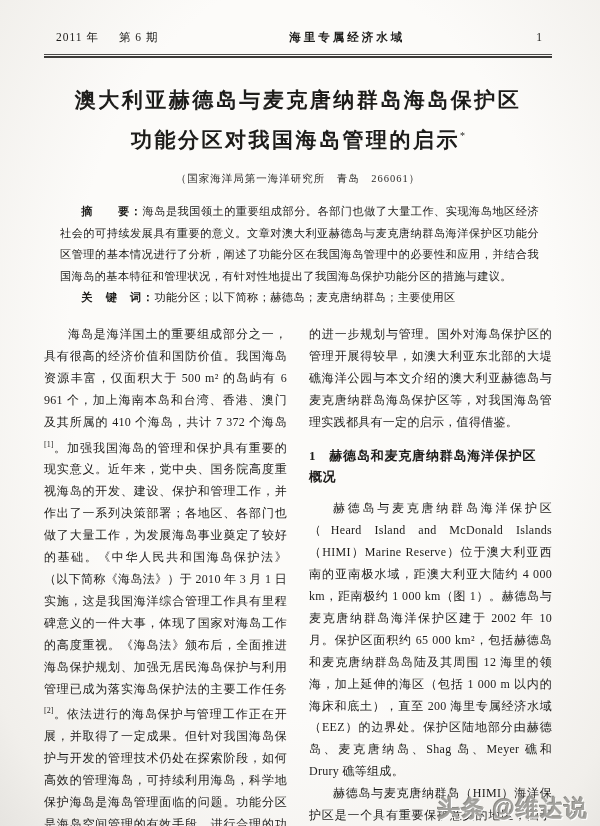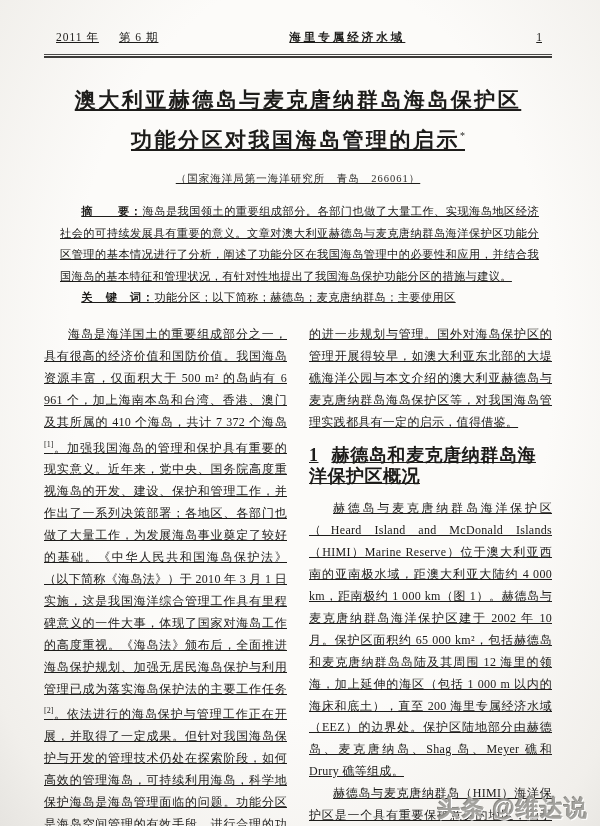--- a/index.html
+++ b/index.html
@@ -3,21 +3,21 @@
 <meta charset="utf-8">
 <style>
   html,body{margin:0;padding:0;}
   body{
     width:600px;height:826px;position:relative;overflow:hidden;
     background:radial-gradient(ellipse at 52% 42%, #fcfbf9 55%, #f1efeb 88%, #e6e4e0 100%);
     font-family:"Liberation Serif","DejaVu Serif",serif;
     color:#1d1c1a;
     -webkit-font-smoothing:antialiased;
   }
-  .page{position:absolute;inset:0;padding:30px 48px 0 44px;box-sizing:border-box;text-decoration:underline;}
+  .page{position:absolute;inset:0;padding:30px 48px 0 44px;box-sizing:border-box;}
 
   
   .hdr-row{display:flex;justify-content:space-between;align-items:baseline;font-size:11.5px;padding:0 10px 0 12px;}
   .hdr-left{display:flex;gap:20px;letter-spacing:1px;}
   .journal-name{font-weight:bold;letter-spacing:3px;}
   .page-no{letter-spacing:0;}
   .hdr-rule{margin-top:9px;height:0;border-top:1.5px solid #4a4947;border-bottom:2px solid #3c3b39;padding-top:1px;}
 
   
   .title{margin-top:25px;text-align:center;font-size:21px;font-weight:bold;letter-spacing:2.5px;line-height:35px;}
@@ -30,21 +30,21 @@
   .abstract p{margin:0;text-indent:1.9em;}
   .abstract b{letter-spacing:1px;}
 
   
   .columns{display:flex;gap:22px;margin-top:15px;font-size:12px;line-height:21.9px;text-align:justify;letter-spacing:0.3px;}
   .col{flex:1;min-width:0;}
   .col p{margin:0;text-indent:2em;}
   .col p.cont{text-indent:0;}
   .col p + p{margin-top:0;}
   sup.ref{font-size:8px;letter-spacing:0;}
-  h2.section{font-size:18px;font-weight:bold;margin:11px 16px 10px 0;letter-spacing:0.5px;}
+  h2.section{font-size:13px;font-weight:bold;margin:11px 16px 10px 0;letter-spacing:0.5px;}
   h2.section .num{margin-right:13px;font-family:"Liberation Serif",serif;}
 
   
   .watermark{
     position:absolute;right:12px;bottom:2px;
     font-family:"Liberation Sans","DejaVu Sans",sans-serif;
     font-size:23px;font-weight:bold;letter-spacing:1px;
     color:#a3a29e;
     text-shadow:1px 1px 0 #ffffff,-1px -1px 0 #8a8984;
   }

